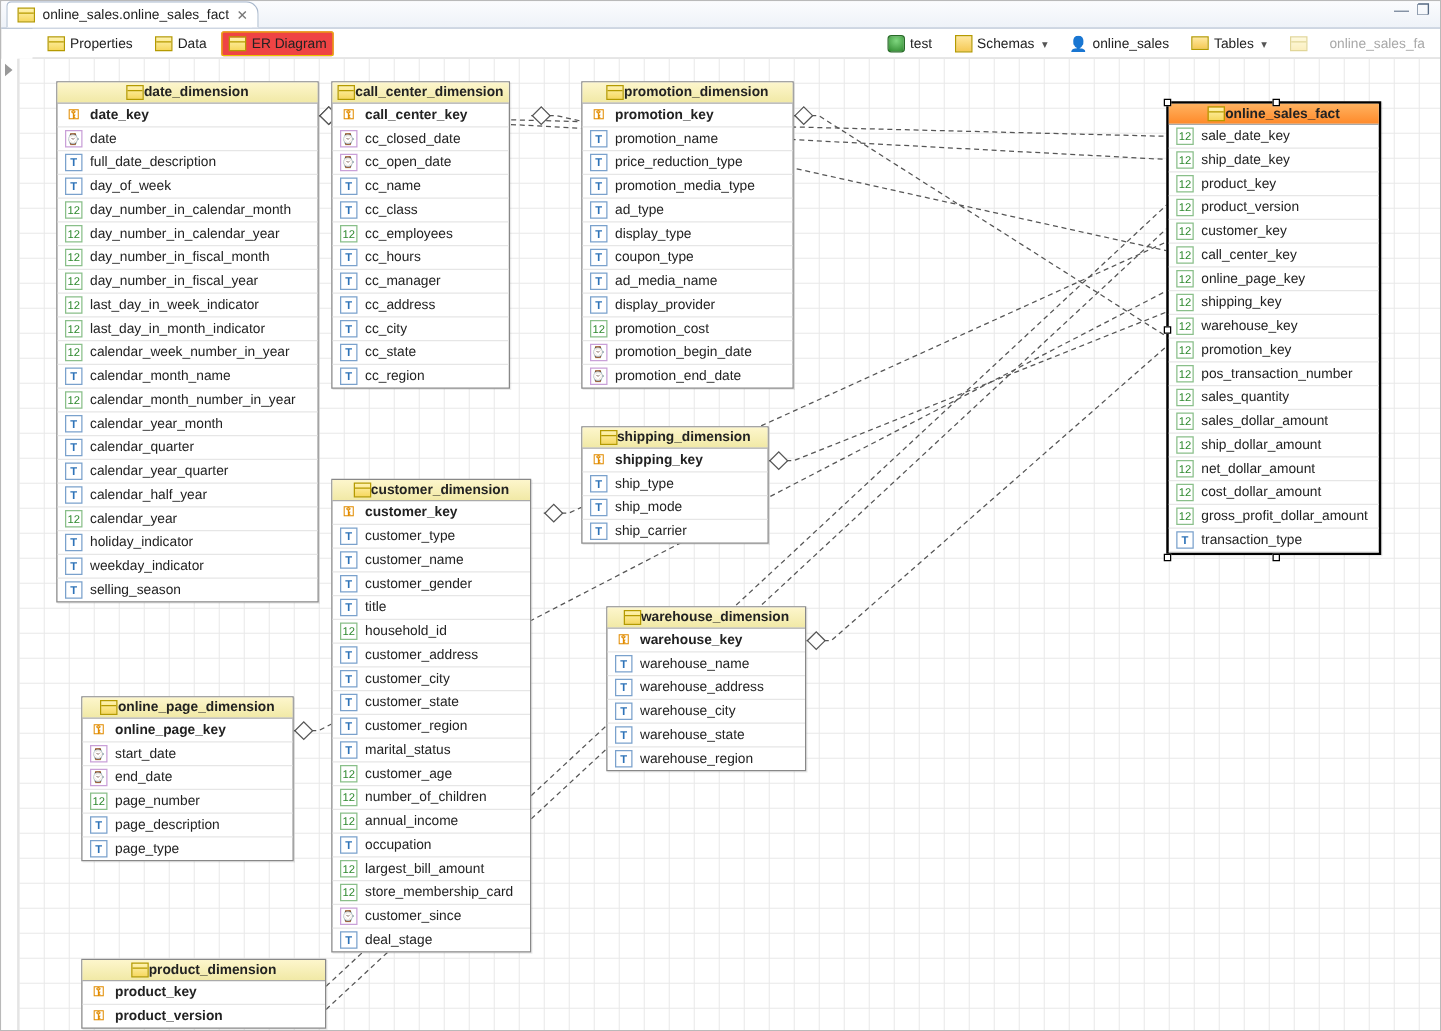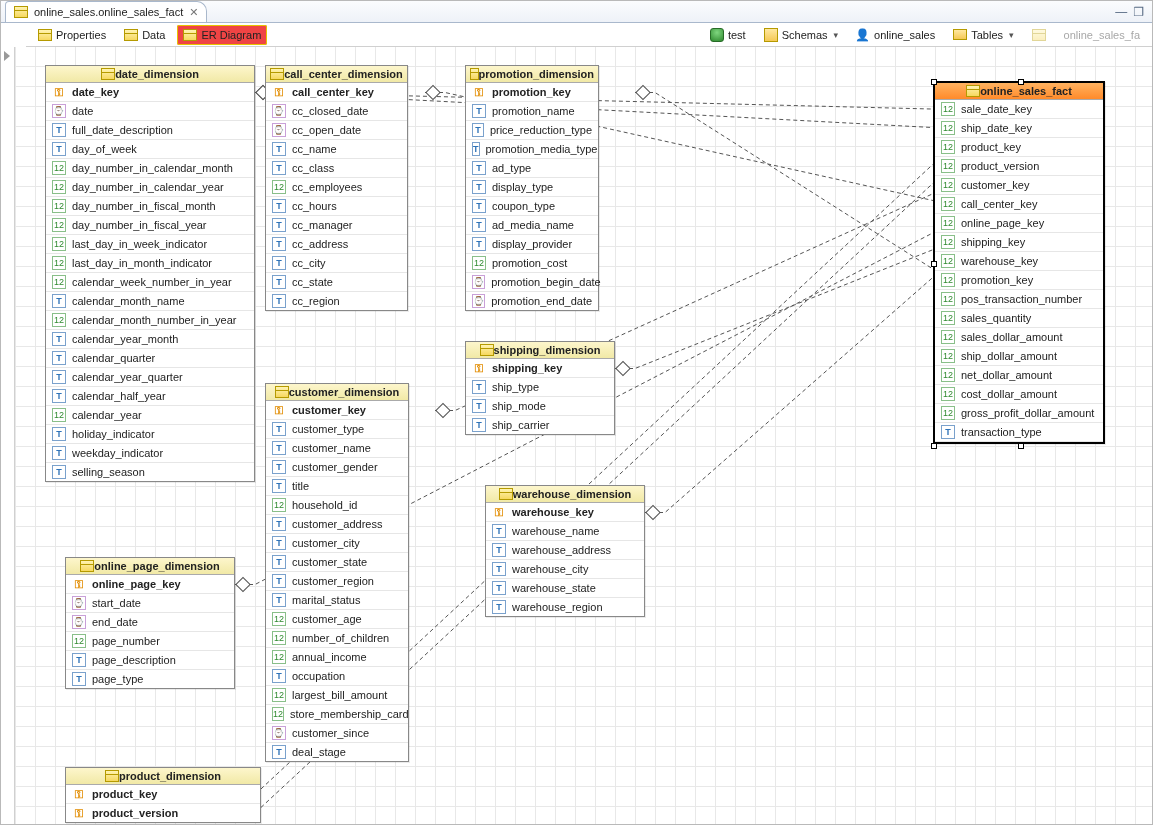--- a/index.html
+++ b/index.html
@@ -1,20 +1,20 @@
 <!DOCTYPE html>
 <html><head>
 <meta charset="utf-8">
 <style>
   * { box-sizing: border-box; margin: 0; padding: 0; }
   html, body { width: 1153px; height: 825px; font-family: Tahoma, Arial, sans-serif; font-size: 11px; color: #222; background: #fff; overflow: hidden; }
   .app { position: relative; width: 1153px; height: 825px; border: 1px solid #b9b9b9; }
 
   
-  .filetab-strip { height: 22px; background: linear-gradient(#fbfcfe,#eef2f8); border-bottom: 1px solid #a9b8cc; display: flex; align-items: center; padding-left: 4px; }
+  .filetab-strip { height: 22px; background: linear-gradient(#fbfcfe,#eef2f8); border-bottom: 1px solid #a9b8cc; display: flex; align-items: flex-start; padding-left: 4px; }
   .filetab { display: flex; align-items: center; height: 21px; padding: 0 8px; background: #fff; border: 1px solid #a9b8cc; border-bottom: none; border-radius: 4px 10px 0 0; gap: 6px; }
   .filetab .close { color: #777; font-size: 11px; cursor: pointer; }
   .win-btns { margin-left: auto; display: flex; gap: 6px; padding-right: 8px; color: #586b84; }
   .win-btns span { cursor: pointer; font-size: 12px; }
 
   
   .toolbar { height: 24px; background: #fff; border-bottom: 1px solid #d0d0d0; display: flex; align-items: center; padding: 0 6px; gap: 6px; margin-left: 25px; }
   .toolbar .spacer { flex: 1; }
   .tbtn { display: flex; align-items: center; gap: 4px; height: 20px; padding: 0 6px; cursor: pointer; border-radius: 2px; }
   .tbtn.active { background: #ef4444; box-shadow: 0 0 0 1px #e6c400 inset; }
@@ -287,21 +287,21 @@
           </div>
           <div class="erow">
             <span class="ic ic-txt">T</span>
             <span>cc_state</span>
           </div>
           <div class="erow">
             <span class="ic ic-txt">T</span>
             <span>cc_region</span>
           </div>
         </div>
-        <div class="entity" style="left: 450px; top: 18px; width: 134px;">
+        <div class="entity" style="left: 450px; top: 18px; width: 170px;">
           <div class="ehdr">
             <span class="ic ic-table"></span>
             <span>promotion_dimension</span>
           </div>
           <div class="erow pk">
             <span class="ic ic-key">⚿</span>
             <span>promotion_key</span>
           </div>
           <div class="erow">
             <span class="ic ic-txt">T</span>
@@ -363,21 +363,21 @@
           </div>
           <div class="erow">
             <span class="ic ic-txt">T</span>
             <span>ship_mode</span>
           </div>
           <div class="erow">
             <span class="ic ic-txt">T</span>
             <span>ship_carrier</span>
           </div>
         </div>
-        <div class="entity" style="left: 250px; top: 336px; width: 144px;">
+        <div class="entity" style="left: 250px; top: 336px; width: 160px;">
           <div class="ehdr">
             <span class="ic ic-table"></span>
             <span>customer_dimension</span>
           </div>
           <div class="erow pk">
             <span class="ic ic-key">⚿</span>
             <span>customer_key</span>
           </div>
           <div class="erow">
             <span class="ic ic-txt">T</span>

